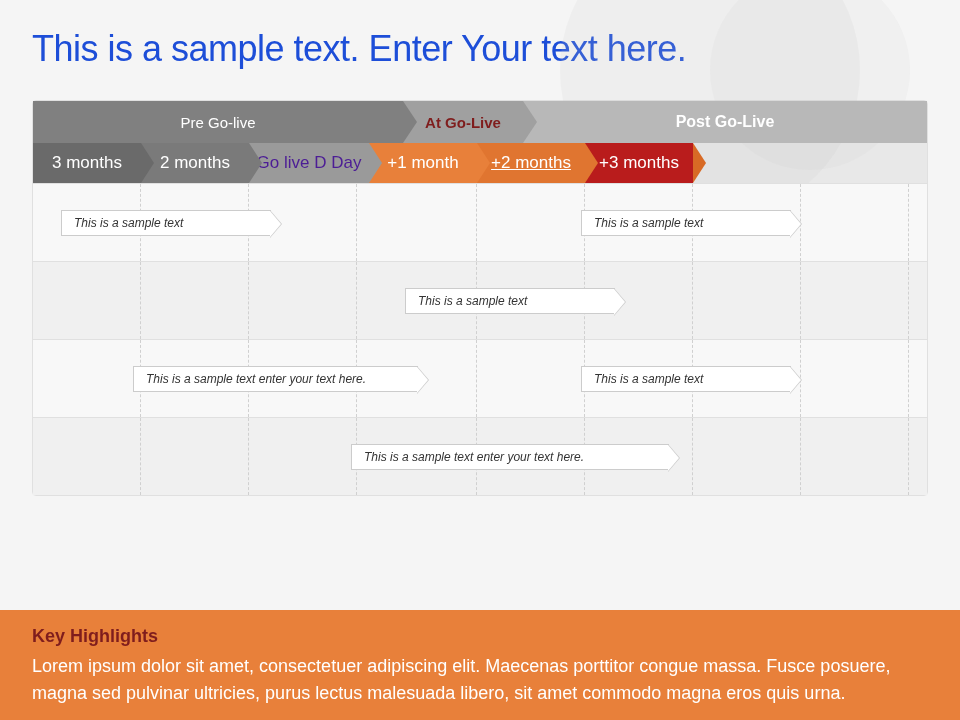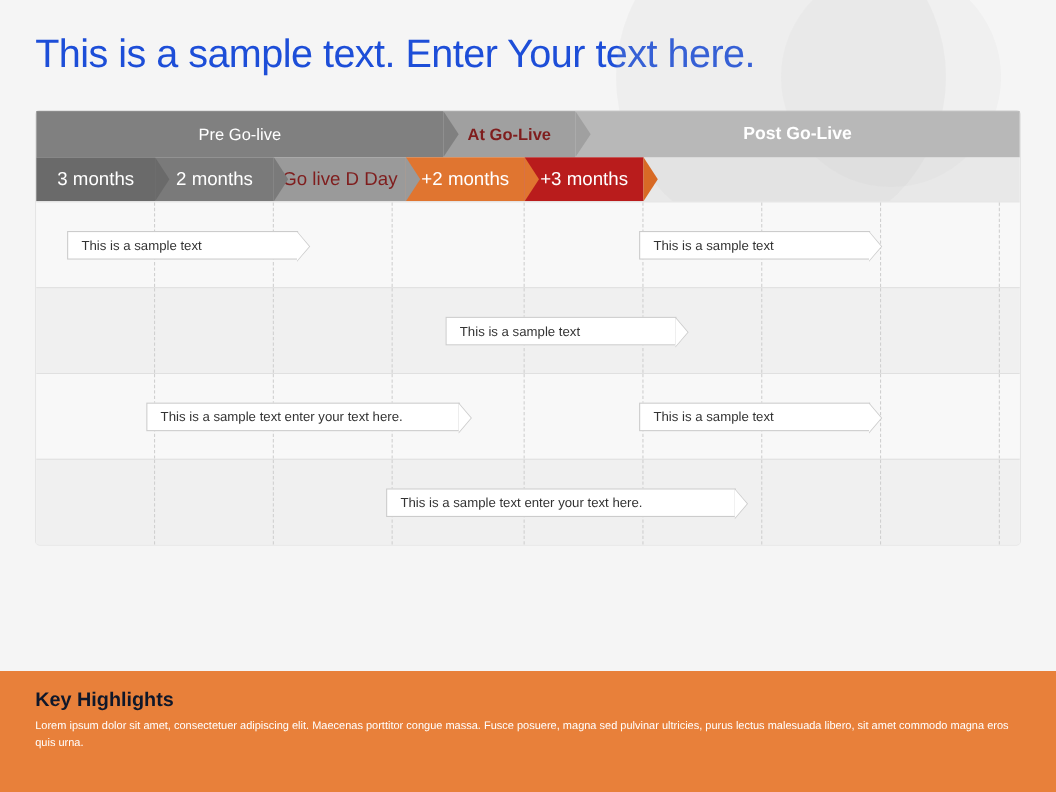--- a/index.html
+++ b/index.html
@@ -170,21 +170,21 @@
       width: 0;
       height: 0;
       border-top: 20px solid transparent;
       border-bottom: 20px solid transparent;
       border-left: 13px solid #8a8a8a;
       z-index: 3;
     }
 
     .step-golive {
       background: #9a9a9a;
-      color: #7f1d1d;
+      color: #4c1d95;
       flex: 0 0 120px;
       text-align: right;
     }
 
     .step-golive::after {
       content: '';
       position: absolute;
       right: -13px;
       top: 0;
       width: 0;
@@ -211,20 +211,21 @@
       border-top: 20px solid transparent;
       border-bottom: 20px solid transparent;
       border-left: 13px solid #e8803a;
       z-index: 3;
     }
 
     .step-orange-2 {
       background: #e07530;
       color: white;
       flex: 0 0 108px;
+      text-decoration: underline;
     }
 
     .step-orange-2::after {
       content: '';
       position: absolute;
       right: -13px;
       top: 0;
       width: 0;
       height: 0;
       border-top: 20px solid transparent;
@@ -261,20 +262,21 @@
     
     .grid-body {
       display: flex;
       flex-direction: column;
     }
 
     .grid-row {
       display: flex;
       border-top: 1px solid #e0e0e0;
       height: 78px;
+      font-style: italic;
     }
 
     .grid-cell {
       border-right: 1px dashed #d0d0d0;
       flex: 0 0 108px;
       position: relative;
     }
 
     .grid-cell:last-child {
       border-right: none;
@@ -334,29 +336,29 @@
       position: absolute;
       bottom: 0;
       left: 0;
       right: 0;
       background: #e8803a;
       padding: 16px 32px;
       height: 110px;
     }
 
     .footer-title {
-      color: #0f172a;
+      color: #7f1d1d;
       font-size: 18px;
       font-weight: bold;
       margin-bottom: 6px;
     }
 
     .footer-text {
       color: white;
-      font-size: 10px;
+      font-size: 18px;
       line-height: 1.5;
     }
 
     
     .bg-circle {
       position: absolute;
       width: 300px;
       height: 300px;
       border-radius: 50%;
       background: rgba(200,200,200,0.15);
@@ -410,20 +412,23 @@
 
     <div class="timeline-steps">
       <div class="step step-gray">
         <span>3 months</span>
       </div>
       <div class="step step-gray-mid">
         <span>2 months</span>
       </div>
       <div class="step step-golive">
         <span>Go live D Day</span>
+      </div>
+      <div class="step step-orange">
+        <span>+1 month</span>
       </div>
       <div class="step step-orange-2">
         <span>+2 months</span>
       </div>
       <div class="step step-orange-3">
         <span>+3 months</span>
       </div>
     </div>
 
     <div class="grid-body">

